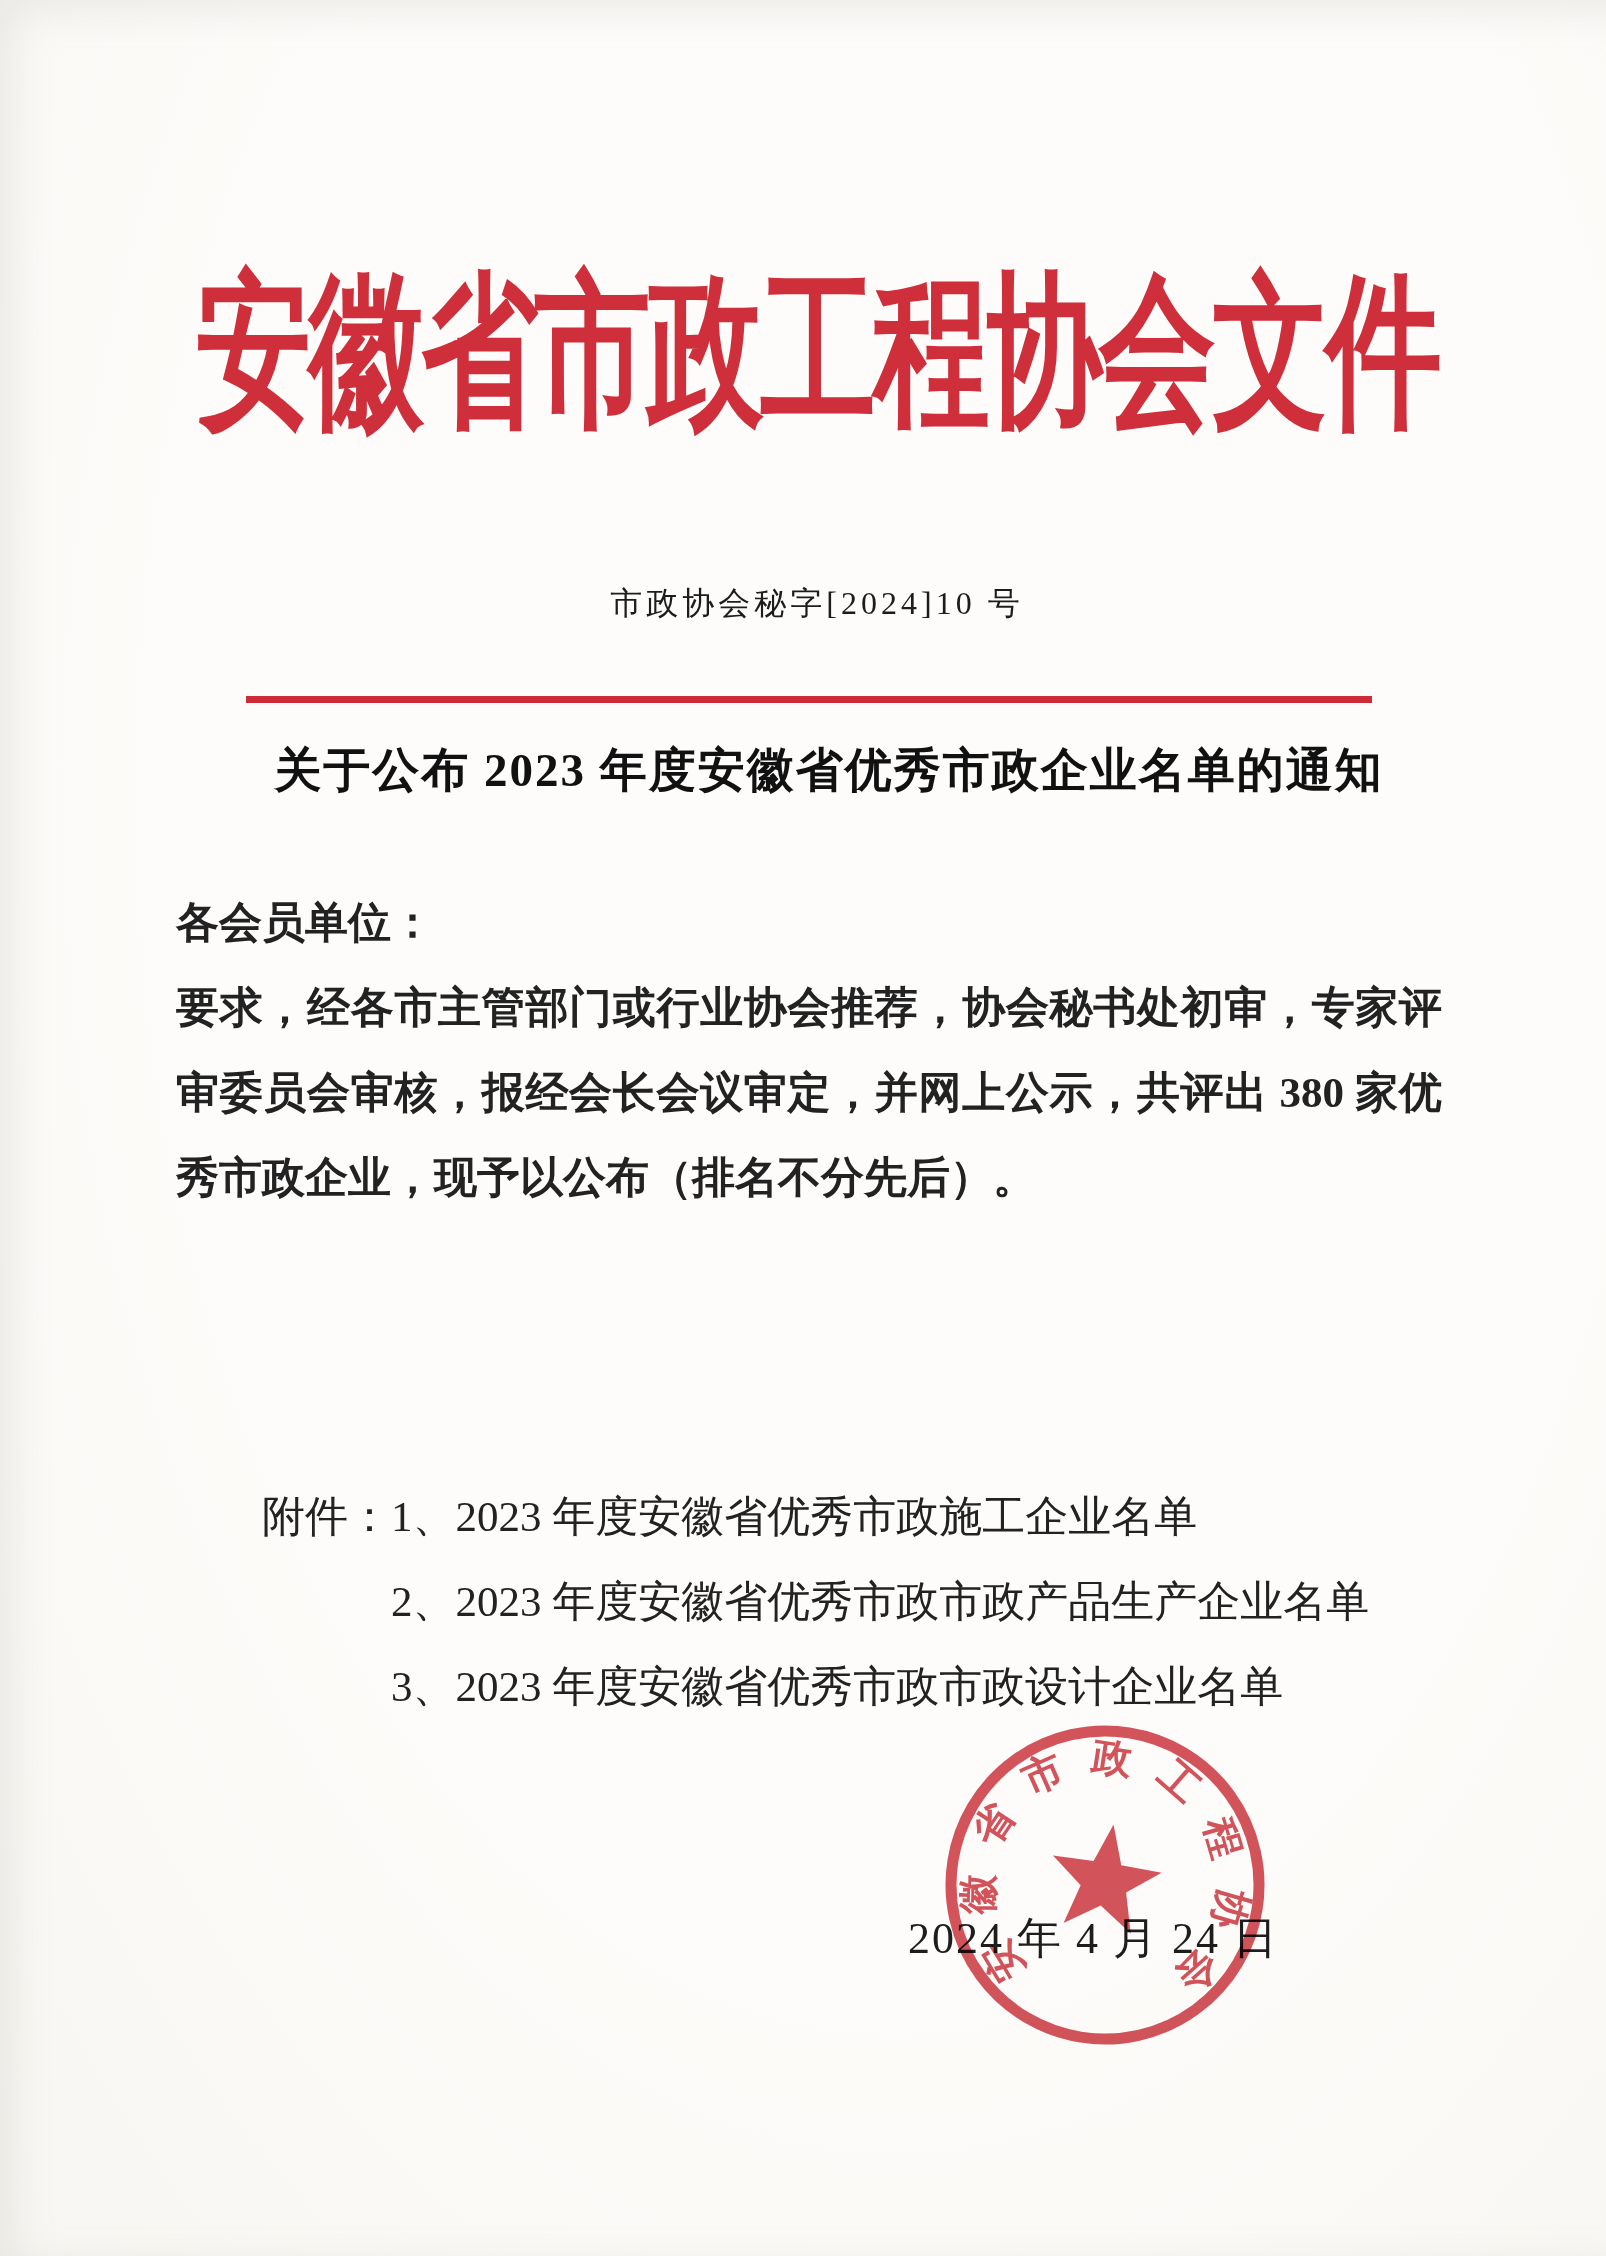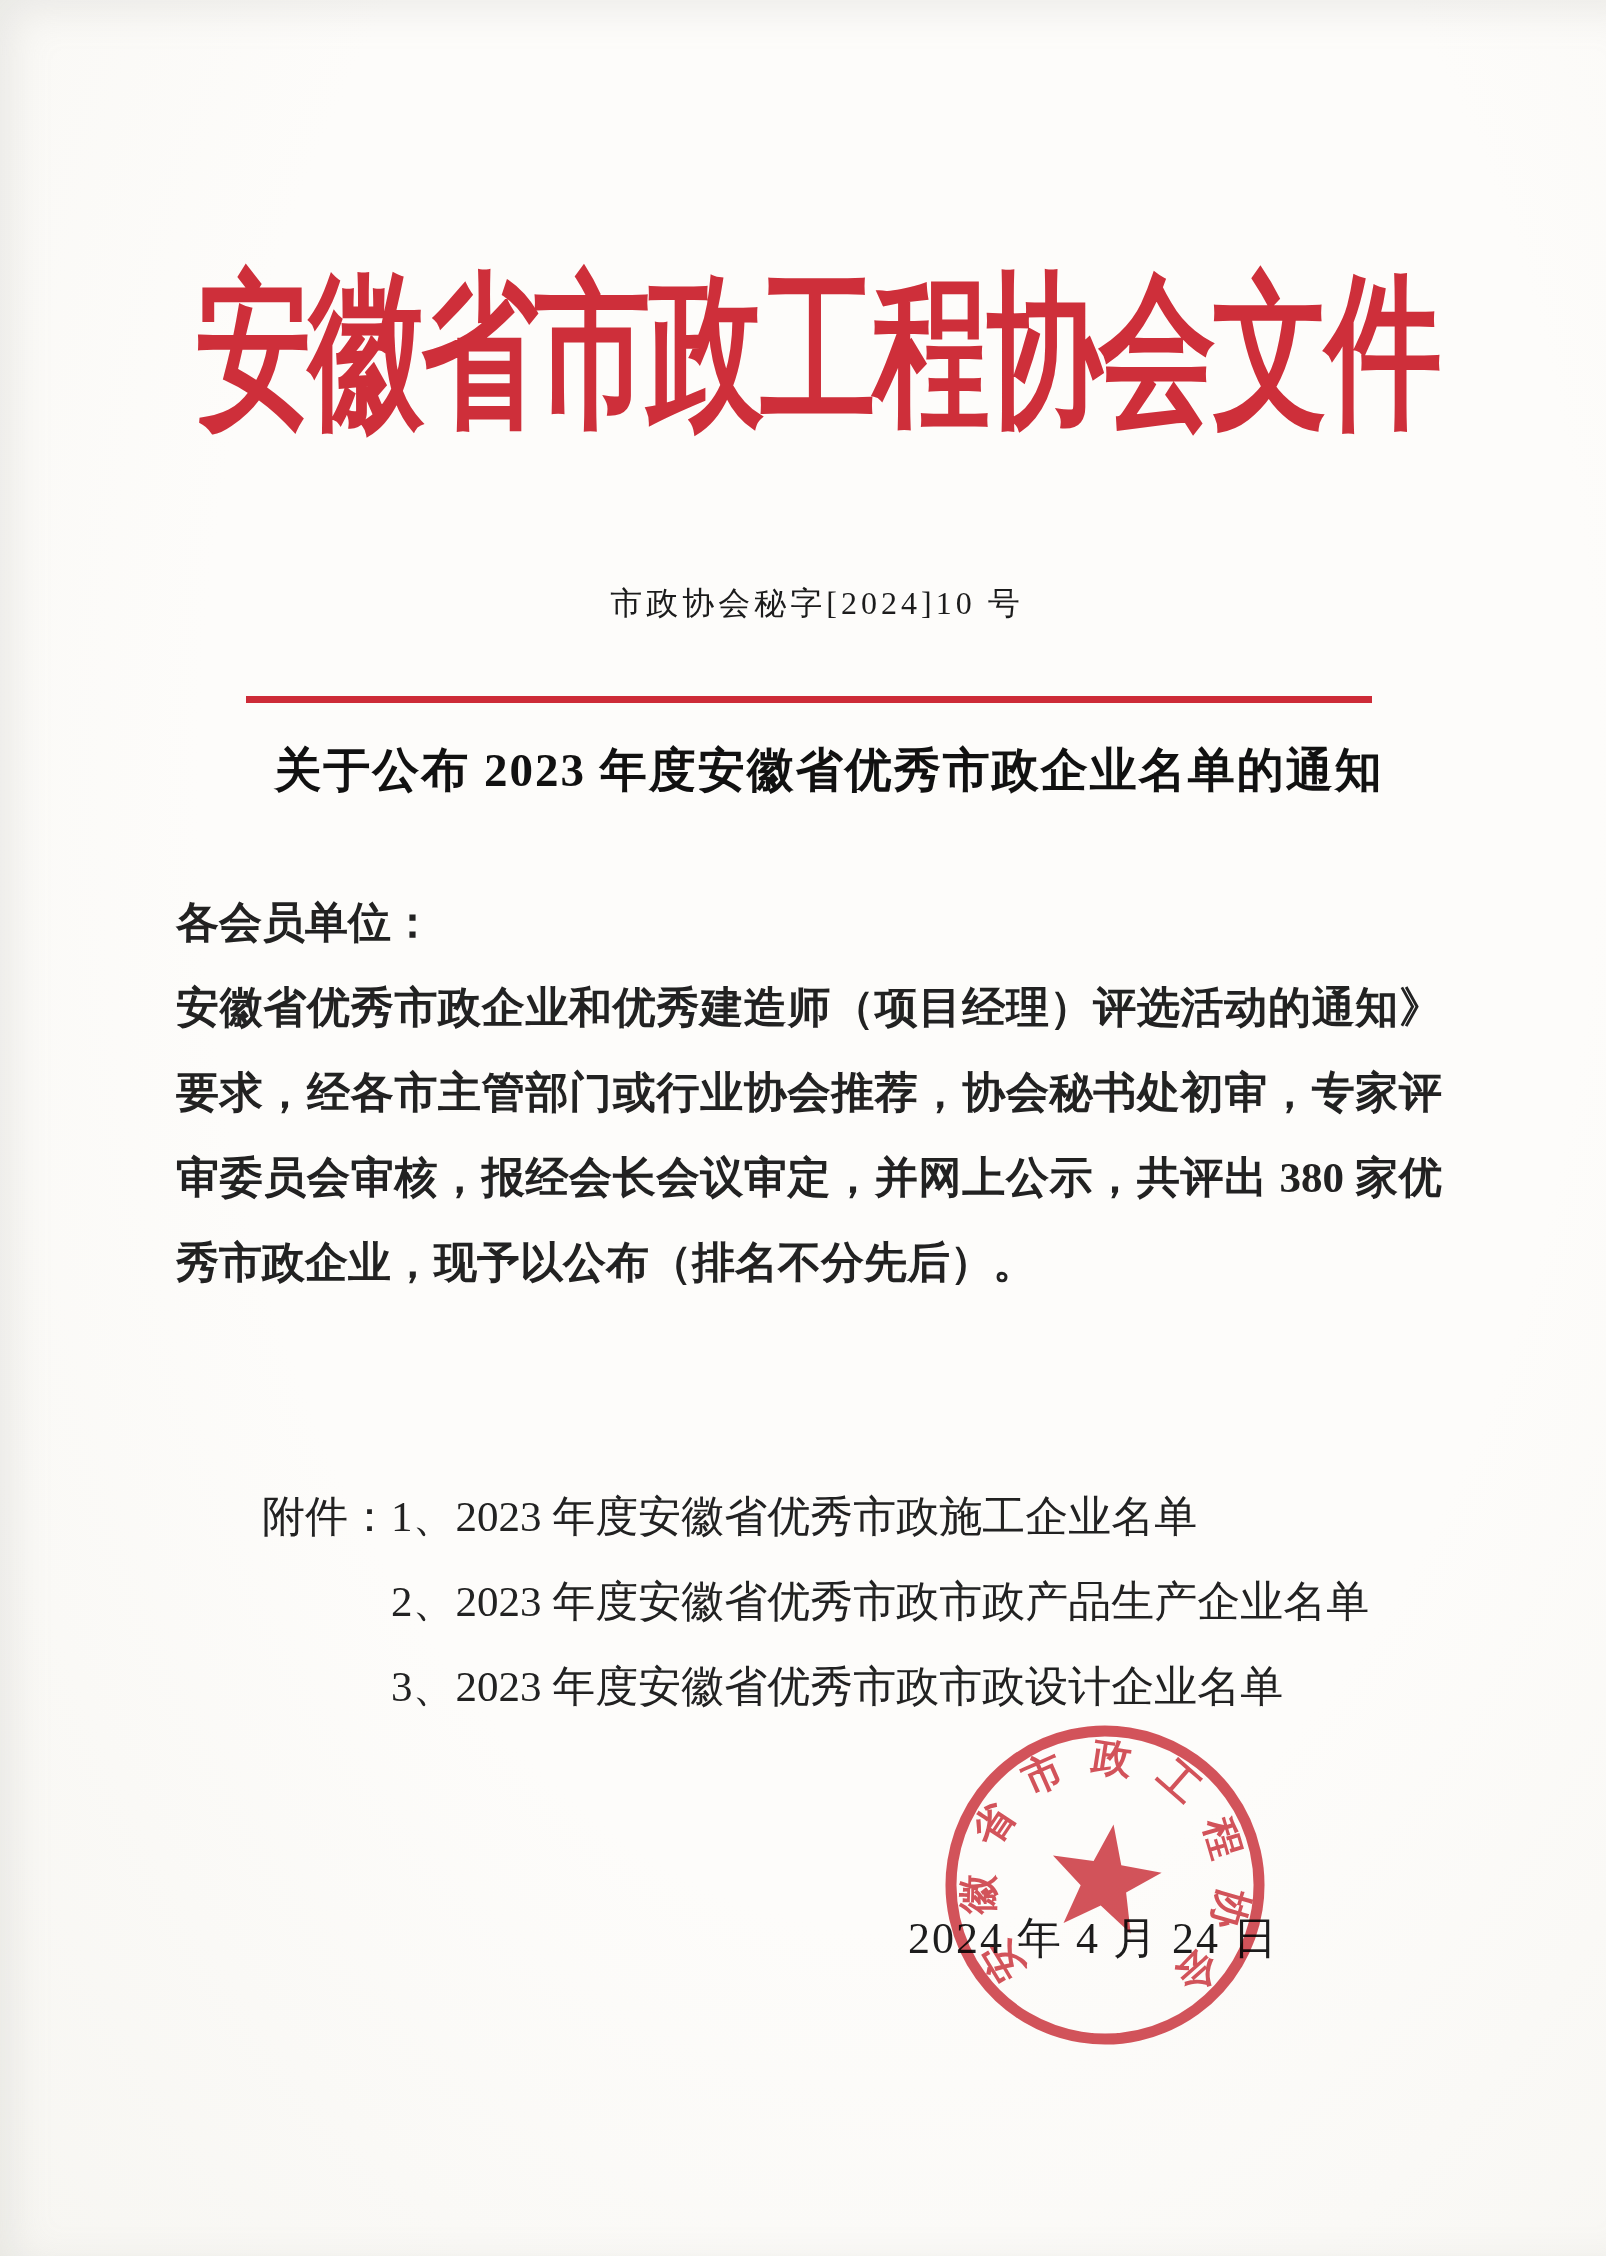--- a/index.html
+++ b/index.html
@@ -92,21 +92,20 @@
   <div class="masthead">安徽省市政工程协会文件</div>
 
   <div class="doc-number">市政协会秘字[2024]10 号</div>
 
   <div class="red-rule"></div>
 
   <h1 class="doc-title">关于公布 2023 年度安徽省优秀市政企业名单的通知</h1>
 
   <div class="body-block">
     <div class="body-line">各会员单位：</div>
-    <div class="body-line jfull">安徽省优秀市政企业和优秀建造师（项目经理）评选活动的通知》</div>
     <div class="body-line jfull">要求，经各市主管部门或行业协会推荐，协会秘书处初审，专家评</div>
     <div class="body-line jfull">审委员会审核，报经会长会议审定，并网上公示，共评出 380 家优</div>
     <div class="body-line">秀市政企业，现予以公布（排名不分先后）。</div>
   </div>
 
   <div class="attachments">
     <div class="att-line">
       <span>附件：</span><span>1、2023 年度安徽省优秀市政施工企业名单</span>
     </div>
     <div class="att-line att-cont">2、2023 年度安徽省优秀市政市政产品生产企业名单</div>

